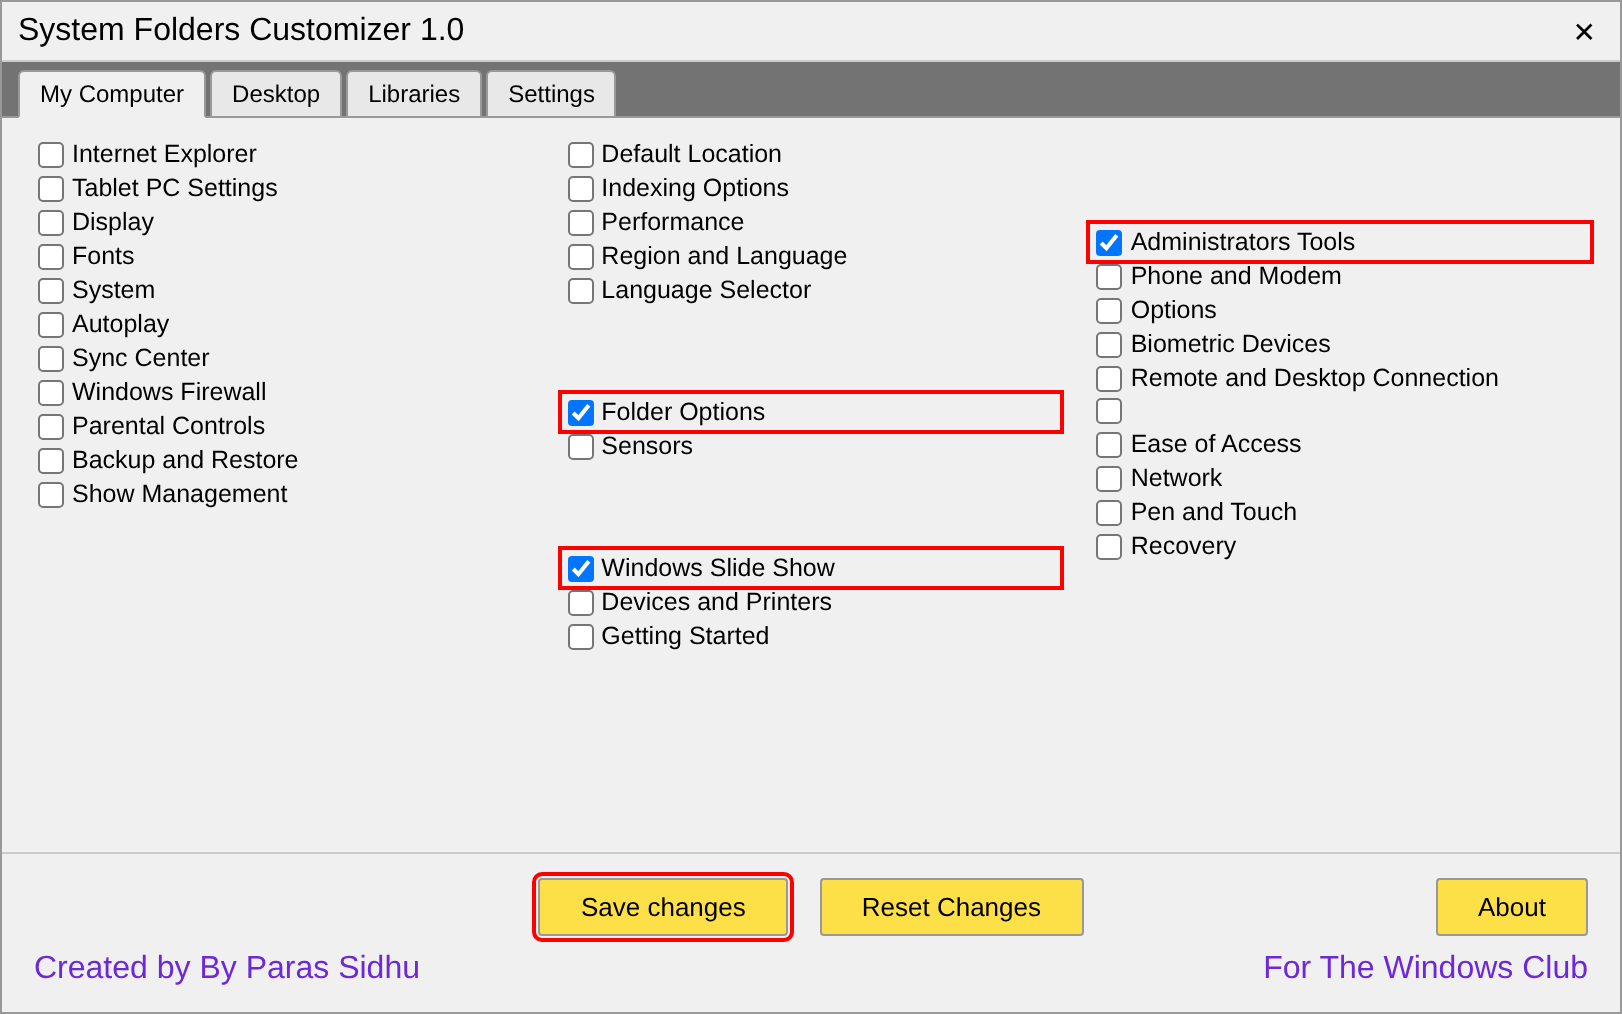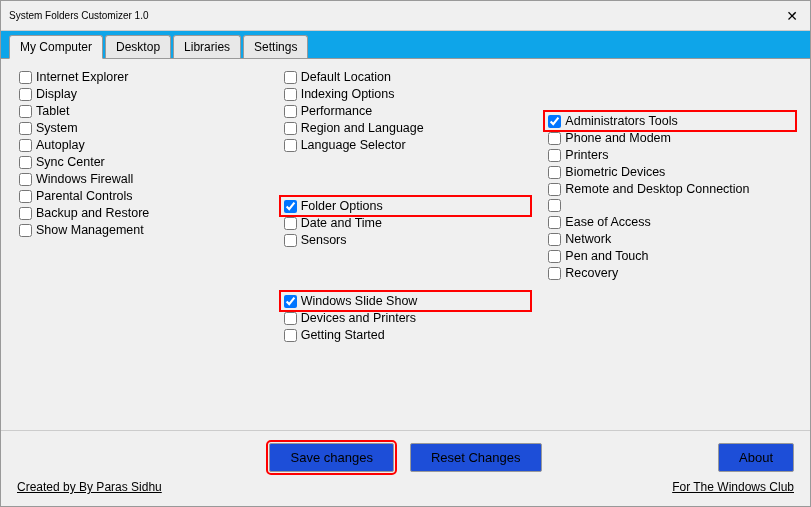--- a/index.html
+++ b/index.html
@@ -18,37 +18,37 @@
       background: #f0f0f0;
       border-bottom: 1px solid #ccc;
       display: flex;
       align-items: center;
       justify-content: space-between;
       padding: 4px 8px;
       height: 30px;
     }
 
     .title-bar-title {
-      font-size: 10px;
+      font-size: 16px;
       color: #000;
     }
 
     .title-bar-close {
       cursor: pointer;
       font-size: 14px;
       color: #000;
       background: none;
       border: none;
       padding: 0 4px;
     }
 
     .tabs {
       display: flex;
       border-bottom: 1px solid #999;
-      background: #0ea5e9;
+      background: #737373;
       padding: 4px 8px 0;
       gap: 2px;
     }
 
     .tab {
       padding: 4px 10px;
       border: 1px solid #999;
       border-bottom: none;
       background: #e8e8e8;
       cursor: pointer;
@@ -113,21 +113,21 @@
       display: flex;
       align-items: center;
       justify-content: center;
       gap: 16px;
       position: relative;
     }
 
     .btn {
       padding: 6px 20px;
       border: 1px solid #999;
-      background: #1d4ed8;
+      background: #fde047;
       cursor: pointer;
       font-size: 13px;
       border-radius: 2px;
     }
 
     .btn.highlighted {
       outline: 2px solid red;
       outline-offset: 1px;
     }
 
@@ -135,24 +135,23 @@
       position: absolute;
       right: 0;
     }
 
     .footer-links {
       display: flex;
       justify-content: space-between;
     }
 
     .footer-link {
-      color: #000000;
-      text-decoration: underline;
-      cursor: pointer;
-      font-size: 12px;
+      color: #6d28d9;
+      cursor: pointer;
+      font-size: 16px;
     }
 
     .col-divider {
       width: 1px;
       background: transparent;
       margin: 0 8px;
     }
   </style>
 </head>
 <body>
@@ -173,25 +172,29 @@
 
   <div class="content-area">
 
     <div class="column">
       <div class="checkbox-item">
           <input type="checkbox" style="">
           <span>Internet Explorer</span>
         </div>
       <div class="checkbox-item">
           <input type="checkbox" style="">
+          <span>Tablet PC Settings</span>
+        </div>
+      <div class="checkbox-item">
+          <input type="checkbox" style="">
           <span>Display</span>
         </div>
       <div class="checkbox-item">
           <input type="checkbox" style="">
-          <span>Tablet</span>
+          <span>Fonts</span>
         </div>
       <div class="checkbox-item">
           <input type="checkbox" style="">
           <span>System</span>
         </div>
       <div class="checkbox-item">
           <input type="checkbox" style="">
           <span>Autoplay</span>
         </div>
       <div class="checkbox-item">
@@ -235,24 +238,20 @@
           <input type="checkbox" style="">
           <span>Region and Language</span>
         </div>
       <div class="checkbox-item">
           <input type="checkbox" style="">
           <span>Language Selector</span>
         </div>
       <div class="checkbox-item highlighted">
           <input type="checkbox" checked="" style="">
           <span>Folder Options</span>
-        </div>
-      <div class="checkbox-item">
-          <input type="checkbox" style="">
-          <span>Date and Time</span>
         </div>
       <div class="checkbox-item">
           <input type="checkbox" style="">
           <span>Sensors</span>
         </div>
       <div class="checkbox-item highlighted">
           <input type="checkbox" checked="" style="">
           <span>Windows Slide Show</span>
         </div>
       <div class="checkbox-item">
@@ -271,21 +270,21 @@
       <div class="checkbox-item highlighted">
           <input type="checkbox" checked="" style="">
           <span>Administrators Tools</span>
         </div>
       <div class="checkbox-item">
           <input type="checkbox" style="">
           <span>Phone and Modem</span>
         </div>
       <div class="checkbox-item">
           <input type="checkbox" style="">
-          <span>Printers</span>
+          <span>Options</span>
         </div>
       <div class="checkbox-item">
           <input type="checkbox" style="">
           <span>Biometric Devices</span>
         </div>
       <div class="checkbox-item">
           <input type="checkbox" style="">
           <span>Remote and Desktop Connection</span>
         </div>
       <div class="checkbox-item">

